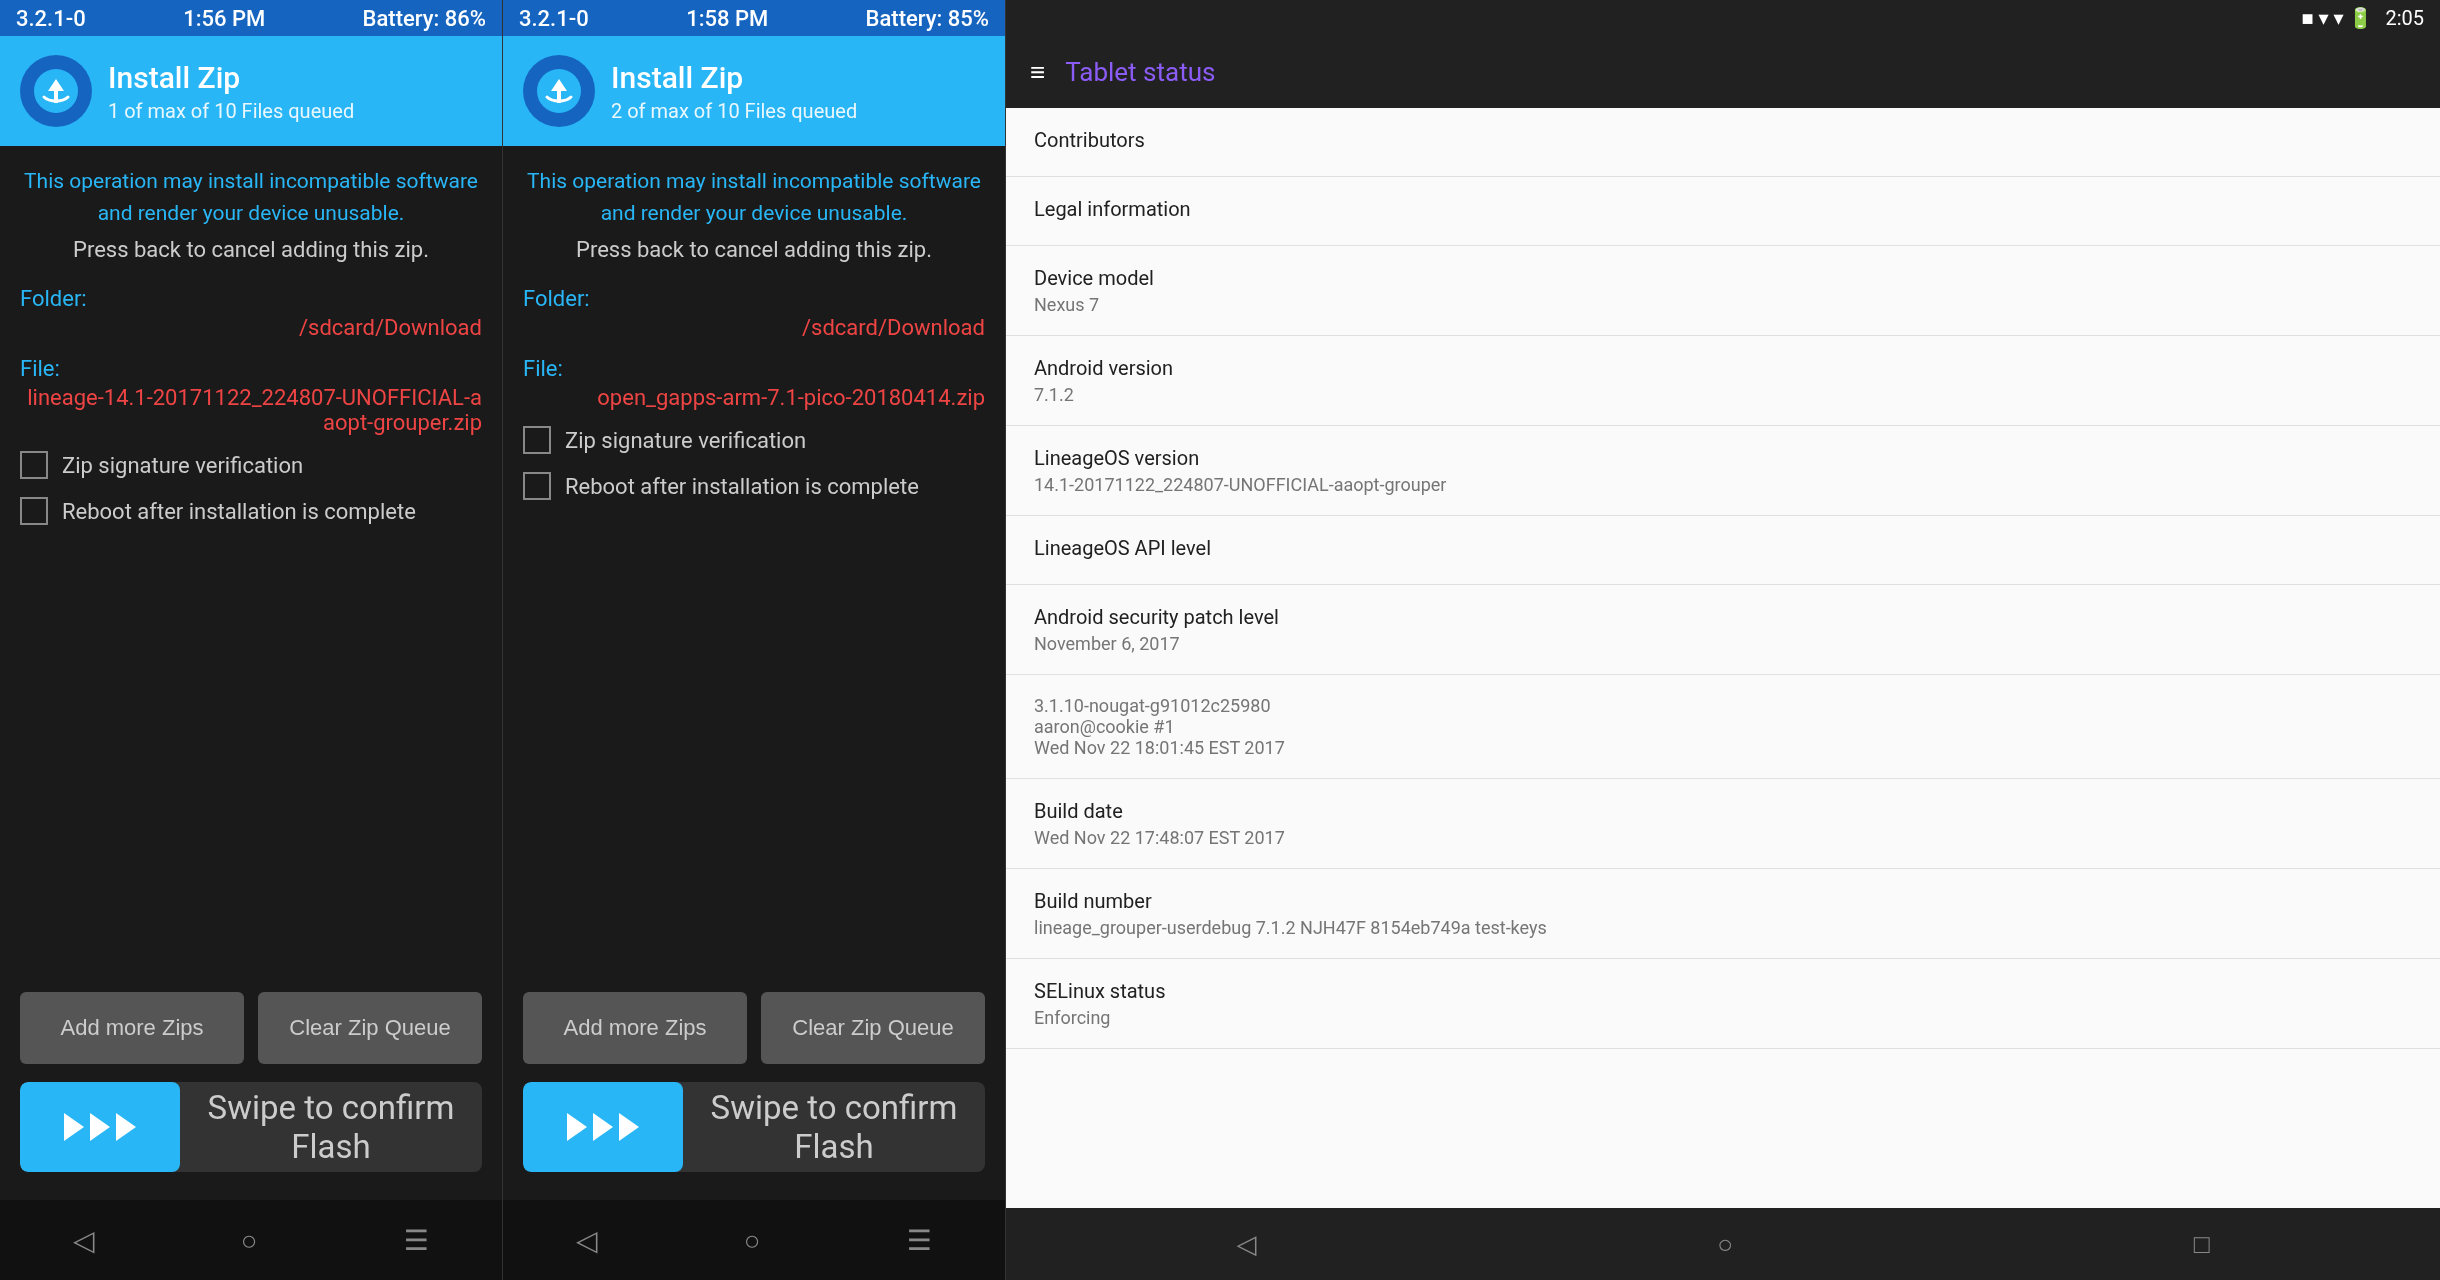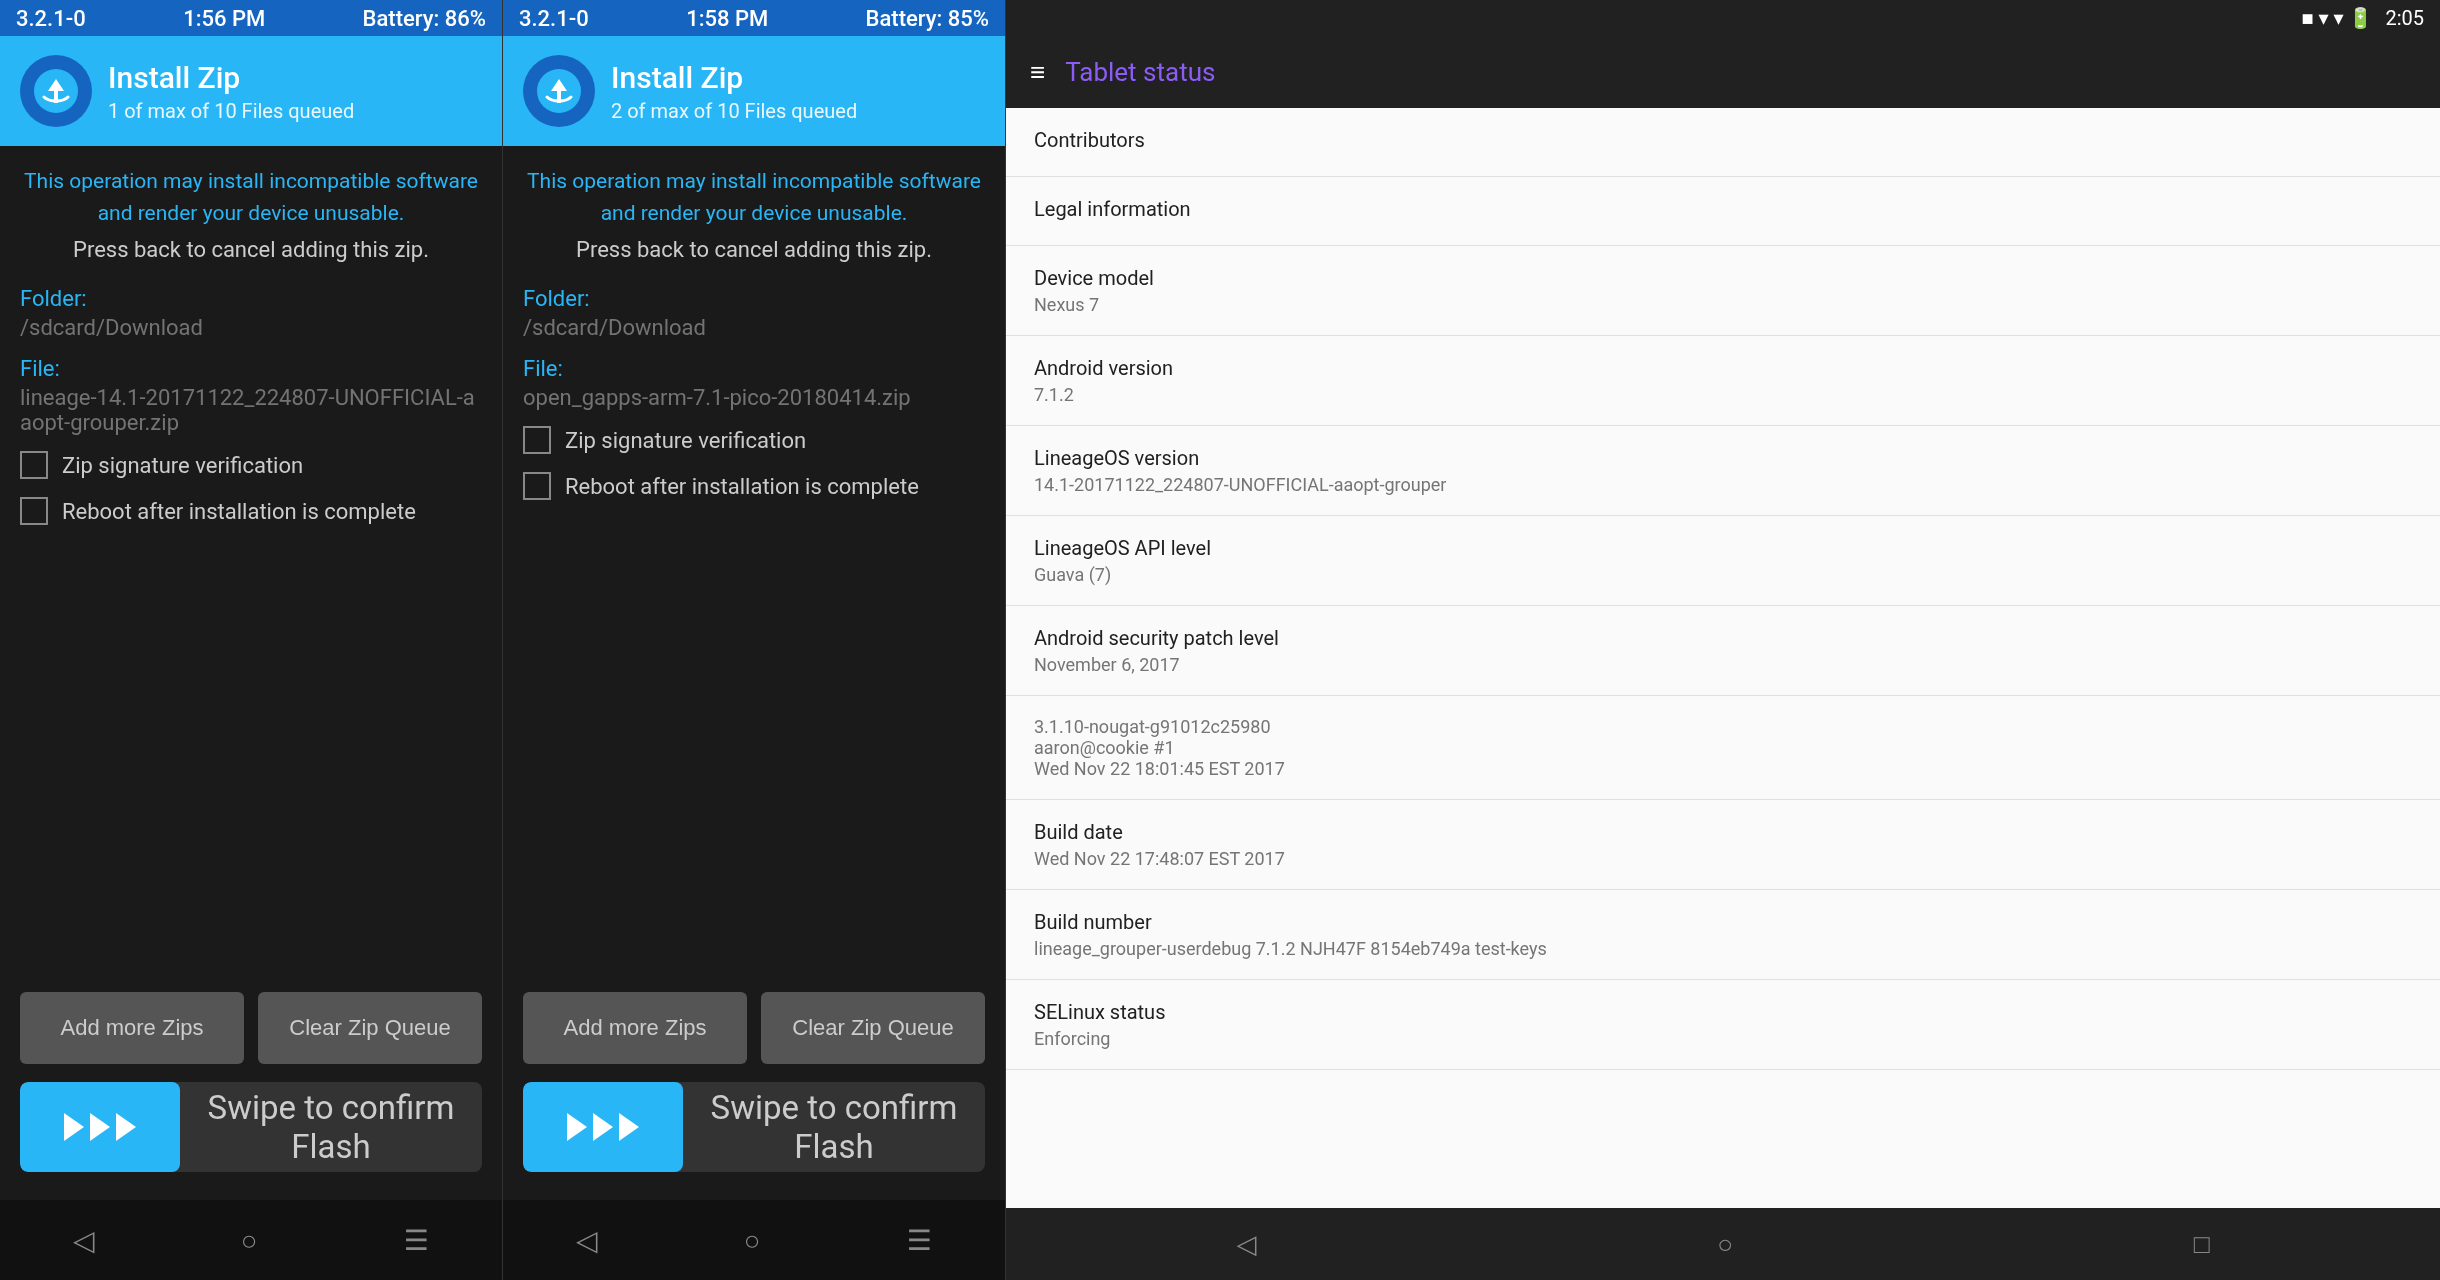--- a/index.html
+++ b/index.html
@@ -108,23 +108,24 @@
       margin-bottom: 16px;
     }
 
     .info-label {
       color: #29B6F6;
       font-size: 22px;
       margin-bottom: 4px;
     }
 
     .info-value {
-      color: #737373;
+      color: #ef4444;
       font-size: 22px;
       word-break: break-all;
+      text-align: right;
     }
 
     .checkbox-row {
       display: flex;
       align-items: center;
       gap: 14px;
       margin-bottom: 18px;
     }
 
     .checkbox {
@@ -461,21 +462,20 @@
     <div class="status-item">
       <div class="status-item-label">Android version</div>
       <div class="status-item-value">7.1.2</div>
     </div>
     <div class="status-item">
       <div class="status-item-label">LineageOS version</div>
       <div class="status-item-value">14.1-20171122_224807-UNOFFICIAL-aaopt-grouper</div>
     </div>
     <div class="status-item">
       <div class="status-item-label">LineageOS API level</div>
-      <div class="status-item-value">Guava (7)</div>
     </div>
     <div class="status-item">
       <div class="status-item-label">Android security patch level</div>
       <div class="status-item-value">November 6, 2017</div>
     </div>
     <div class="status-item">
       <div class="status-item-value">3.1.10-nougat-g91012c25980<br>aaron@cookie #1<br>Wed Nov 22 18:01:45 EST 2017</div>
     </div>
     <div class="status-item">
       <div class="status-item-label">Build date</div>

